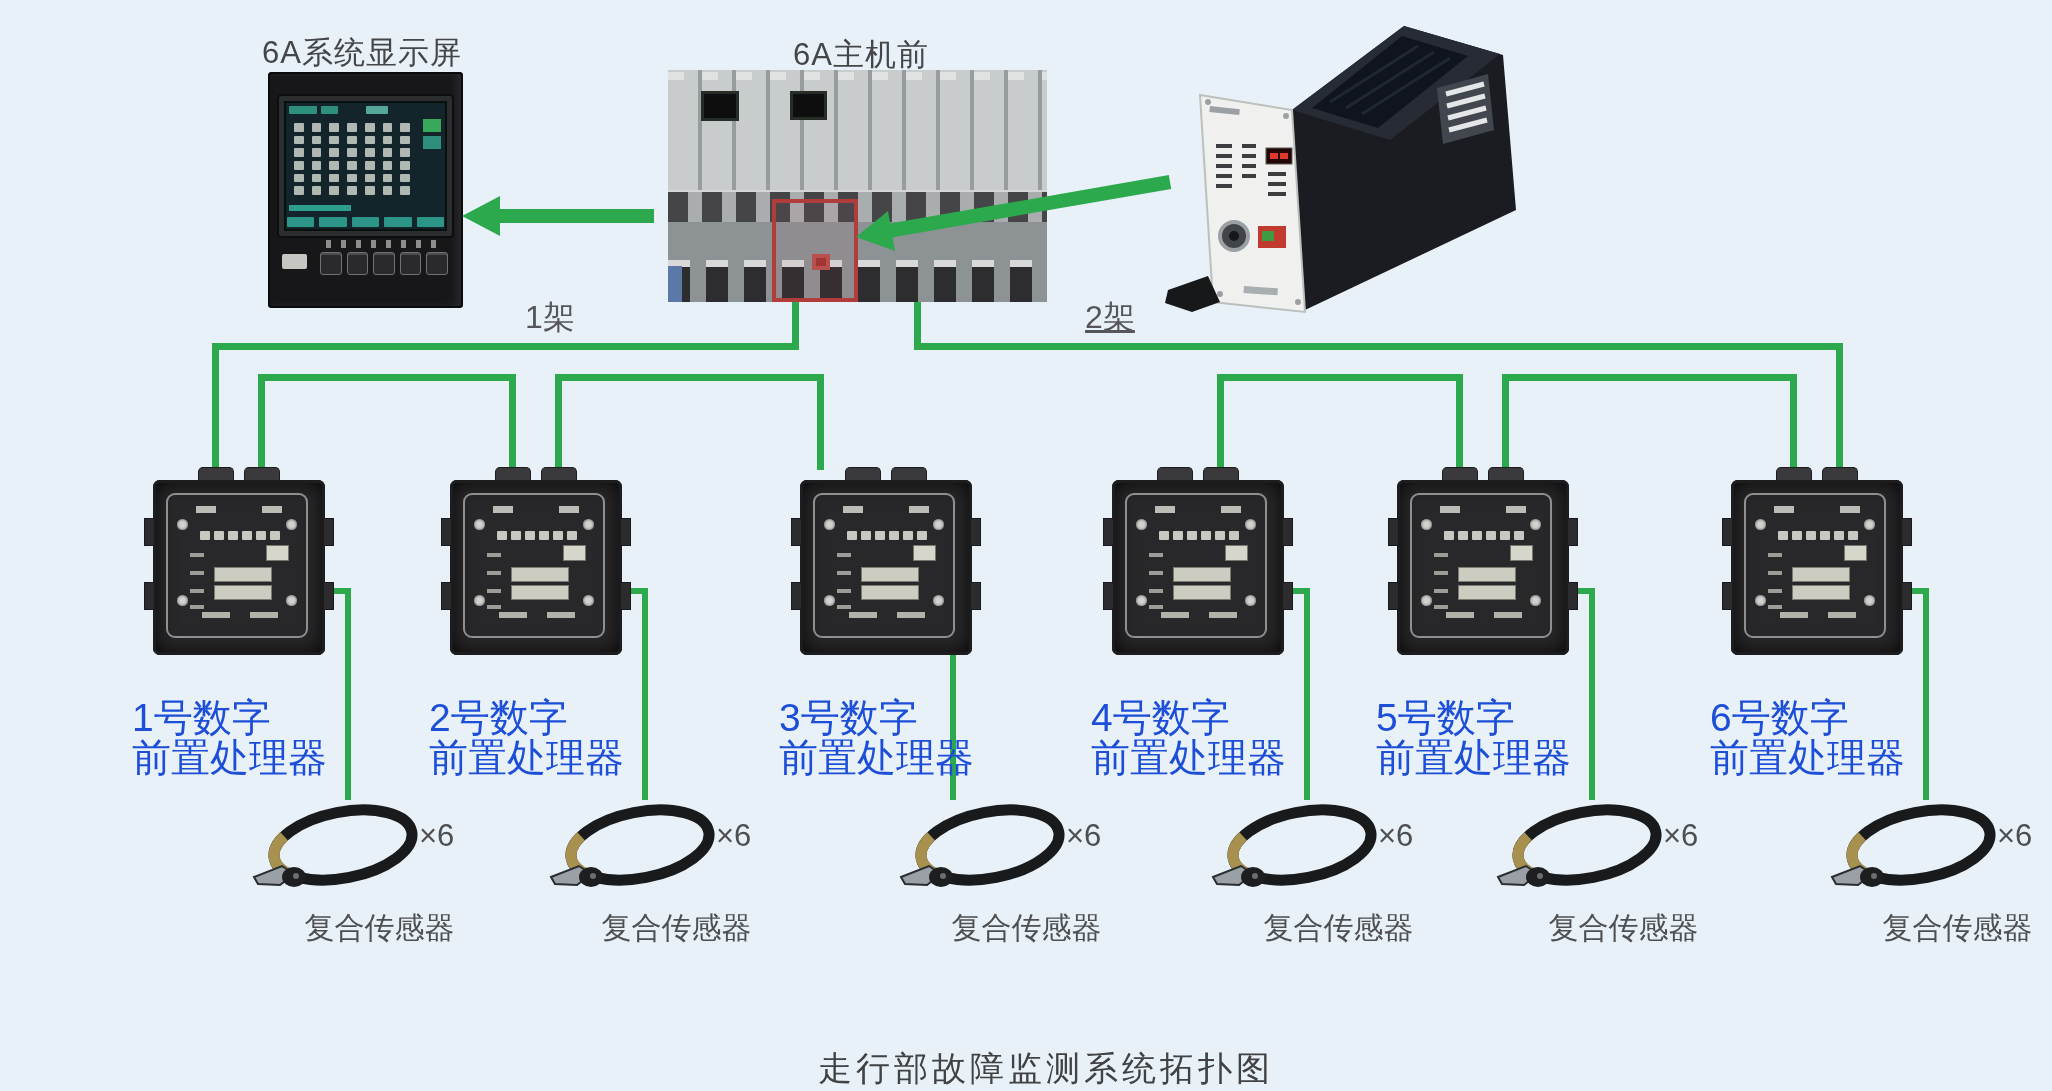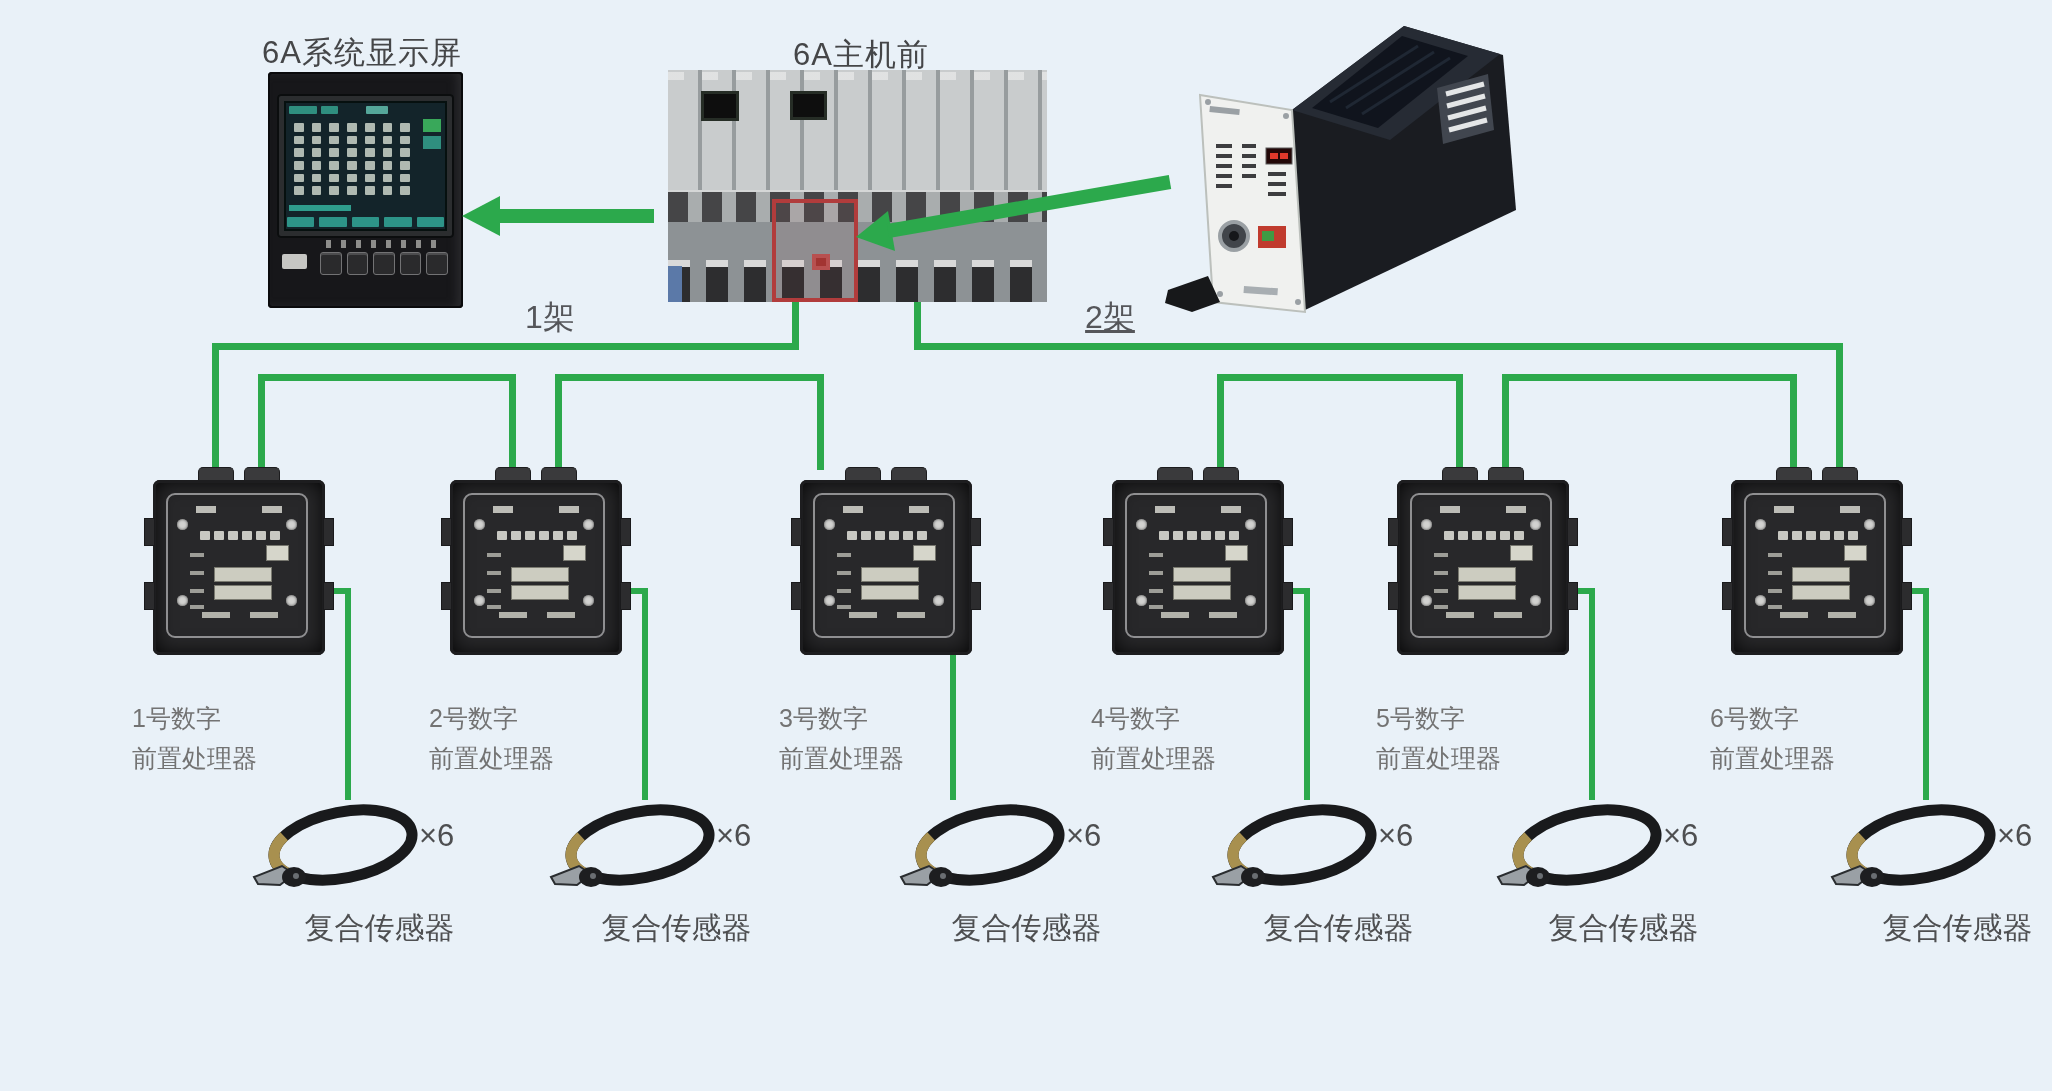--- a/index.html
+++ b/index.html
@@ -57,21 +57,21 @@
   .ptop i{width:20px;height:7px;background:#bcbcb6;}
   .pchips{position:absolute;left:32px;top:36px;width:80px;height:9px;display:flex;gap:4px;}
   .pchips i{flex:1;background:#c8c8c2;border-radius:1px;}
   .pwin{position:absolute;right:17px;top:50px;width:21px;height:14px;background:#d6d6cb;border:1px solid #76766e;}
   .pbar{position:absolute;left:46px;width:56px;height:13px;background:#ccccc0;border:1px solid #7a7a70;}
   .pbar.b1{top:72px}.pbar.b2{top:90px}
   .pdash{position:absolute;width:14px;height:4px;background:#9d9d97;}
   .pdash.d1{left:22px;top:58px}.pdash.d2{left:22px;top:76px}.pdash.d3{left:22px;top:94px}.pdash.d4{left:22px;top:110px}
   .pbot{position:absolute;bottom:18px;left:34px;width:76px;display:flex;justify-content:space-between;}
   .pbot i{width:28px;height:6px;background:#b2b2aa;}
-  .plabel{position:absolute;left:-21px;top:232px;font-size:25px;line-height:40px;color:#737373;white-space:nowrap;}
+  .plabel{position:absolute;left:-21px;top:232px;font-size:39px;line-height:40px;color:#1d4ed8;white-space:nowrap;}
   .sensor{position:absolute;left:95px;top:337px;}
   .mult{position:absolute;left:266px;top:352px;font-size:31px;color:#4e4f51;}
   .slabel{position:absolute;left:100px;top:442px;width:165px;text-align:center;font-size:30px;color:#4e4f51;white-space:nowrap;margin-left:44px;}
 </style>
 </head>
 <body>
 
 <div class="canvas">
 
   <div class="txt lbl-top" style="left:262px;top:32px;width:200px;">6A系统显示屏</div>
@@ -574,13 +574,14 @@
       <ellipse cx="95" cy="42" rx="70" ry="33" transform="rotate(-11 95 42)" fill="none" stroke="#a8904f" stroke-width="11" stroke-dasharray="0 146 46 400"></ellipse>
       <polygon points="6,74 34,63 46,71 32,82 10,81" fill="#9aa0a5" stroke="#2a2d30" stroke-width="2"></polygon>
       <ellipse cx="46" cy="74" rx="12" ry="10" fill="#1d1e20"></ellipse>
       <circle cx="48" cy="73" r="3" fill="#6a6e72"></circle>
     </svg>
     <div class="mult">×6</div>
     <div class="slabel">复合传感器</div>
   </div>
     </div>
 
+  <div class="txt title" style="left:0;top:1046px;width:2052px;text-indent:40px;">走行部故障监测系统拓扑图</div>
 </div>
 
 </body></html>

